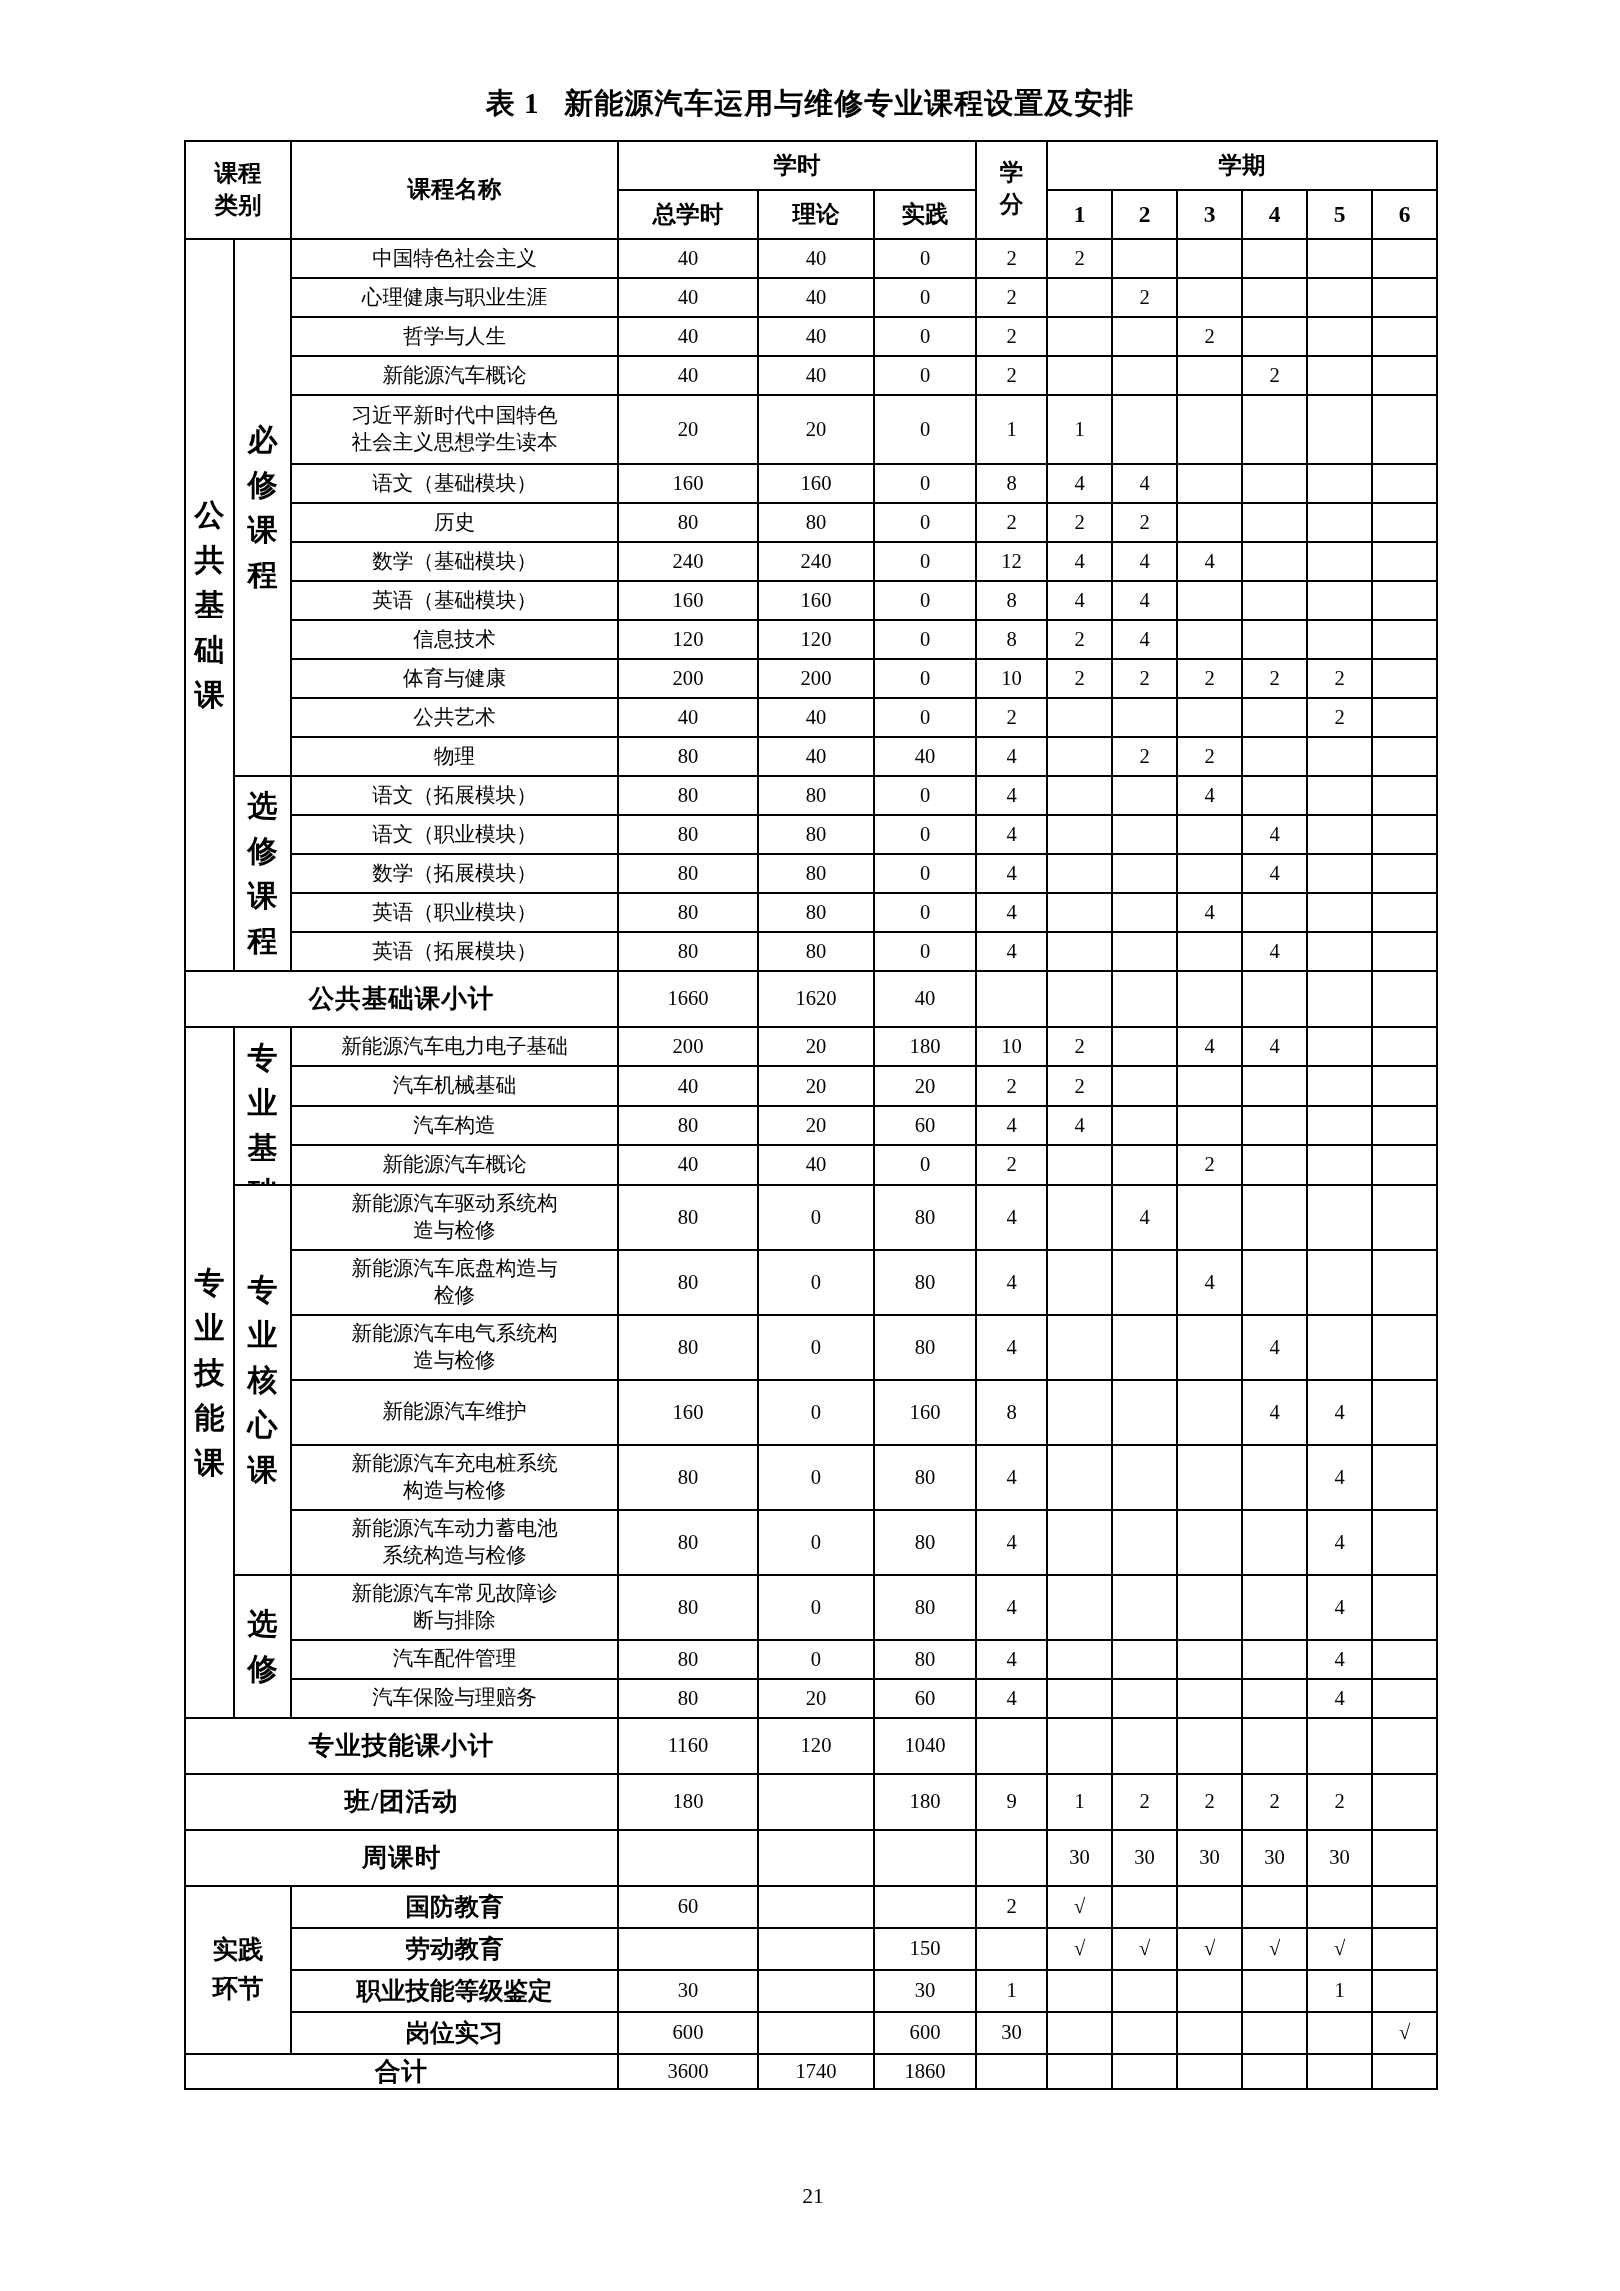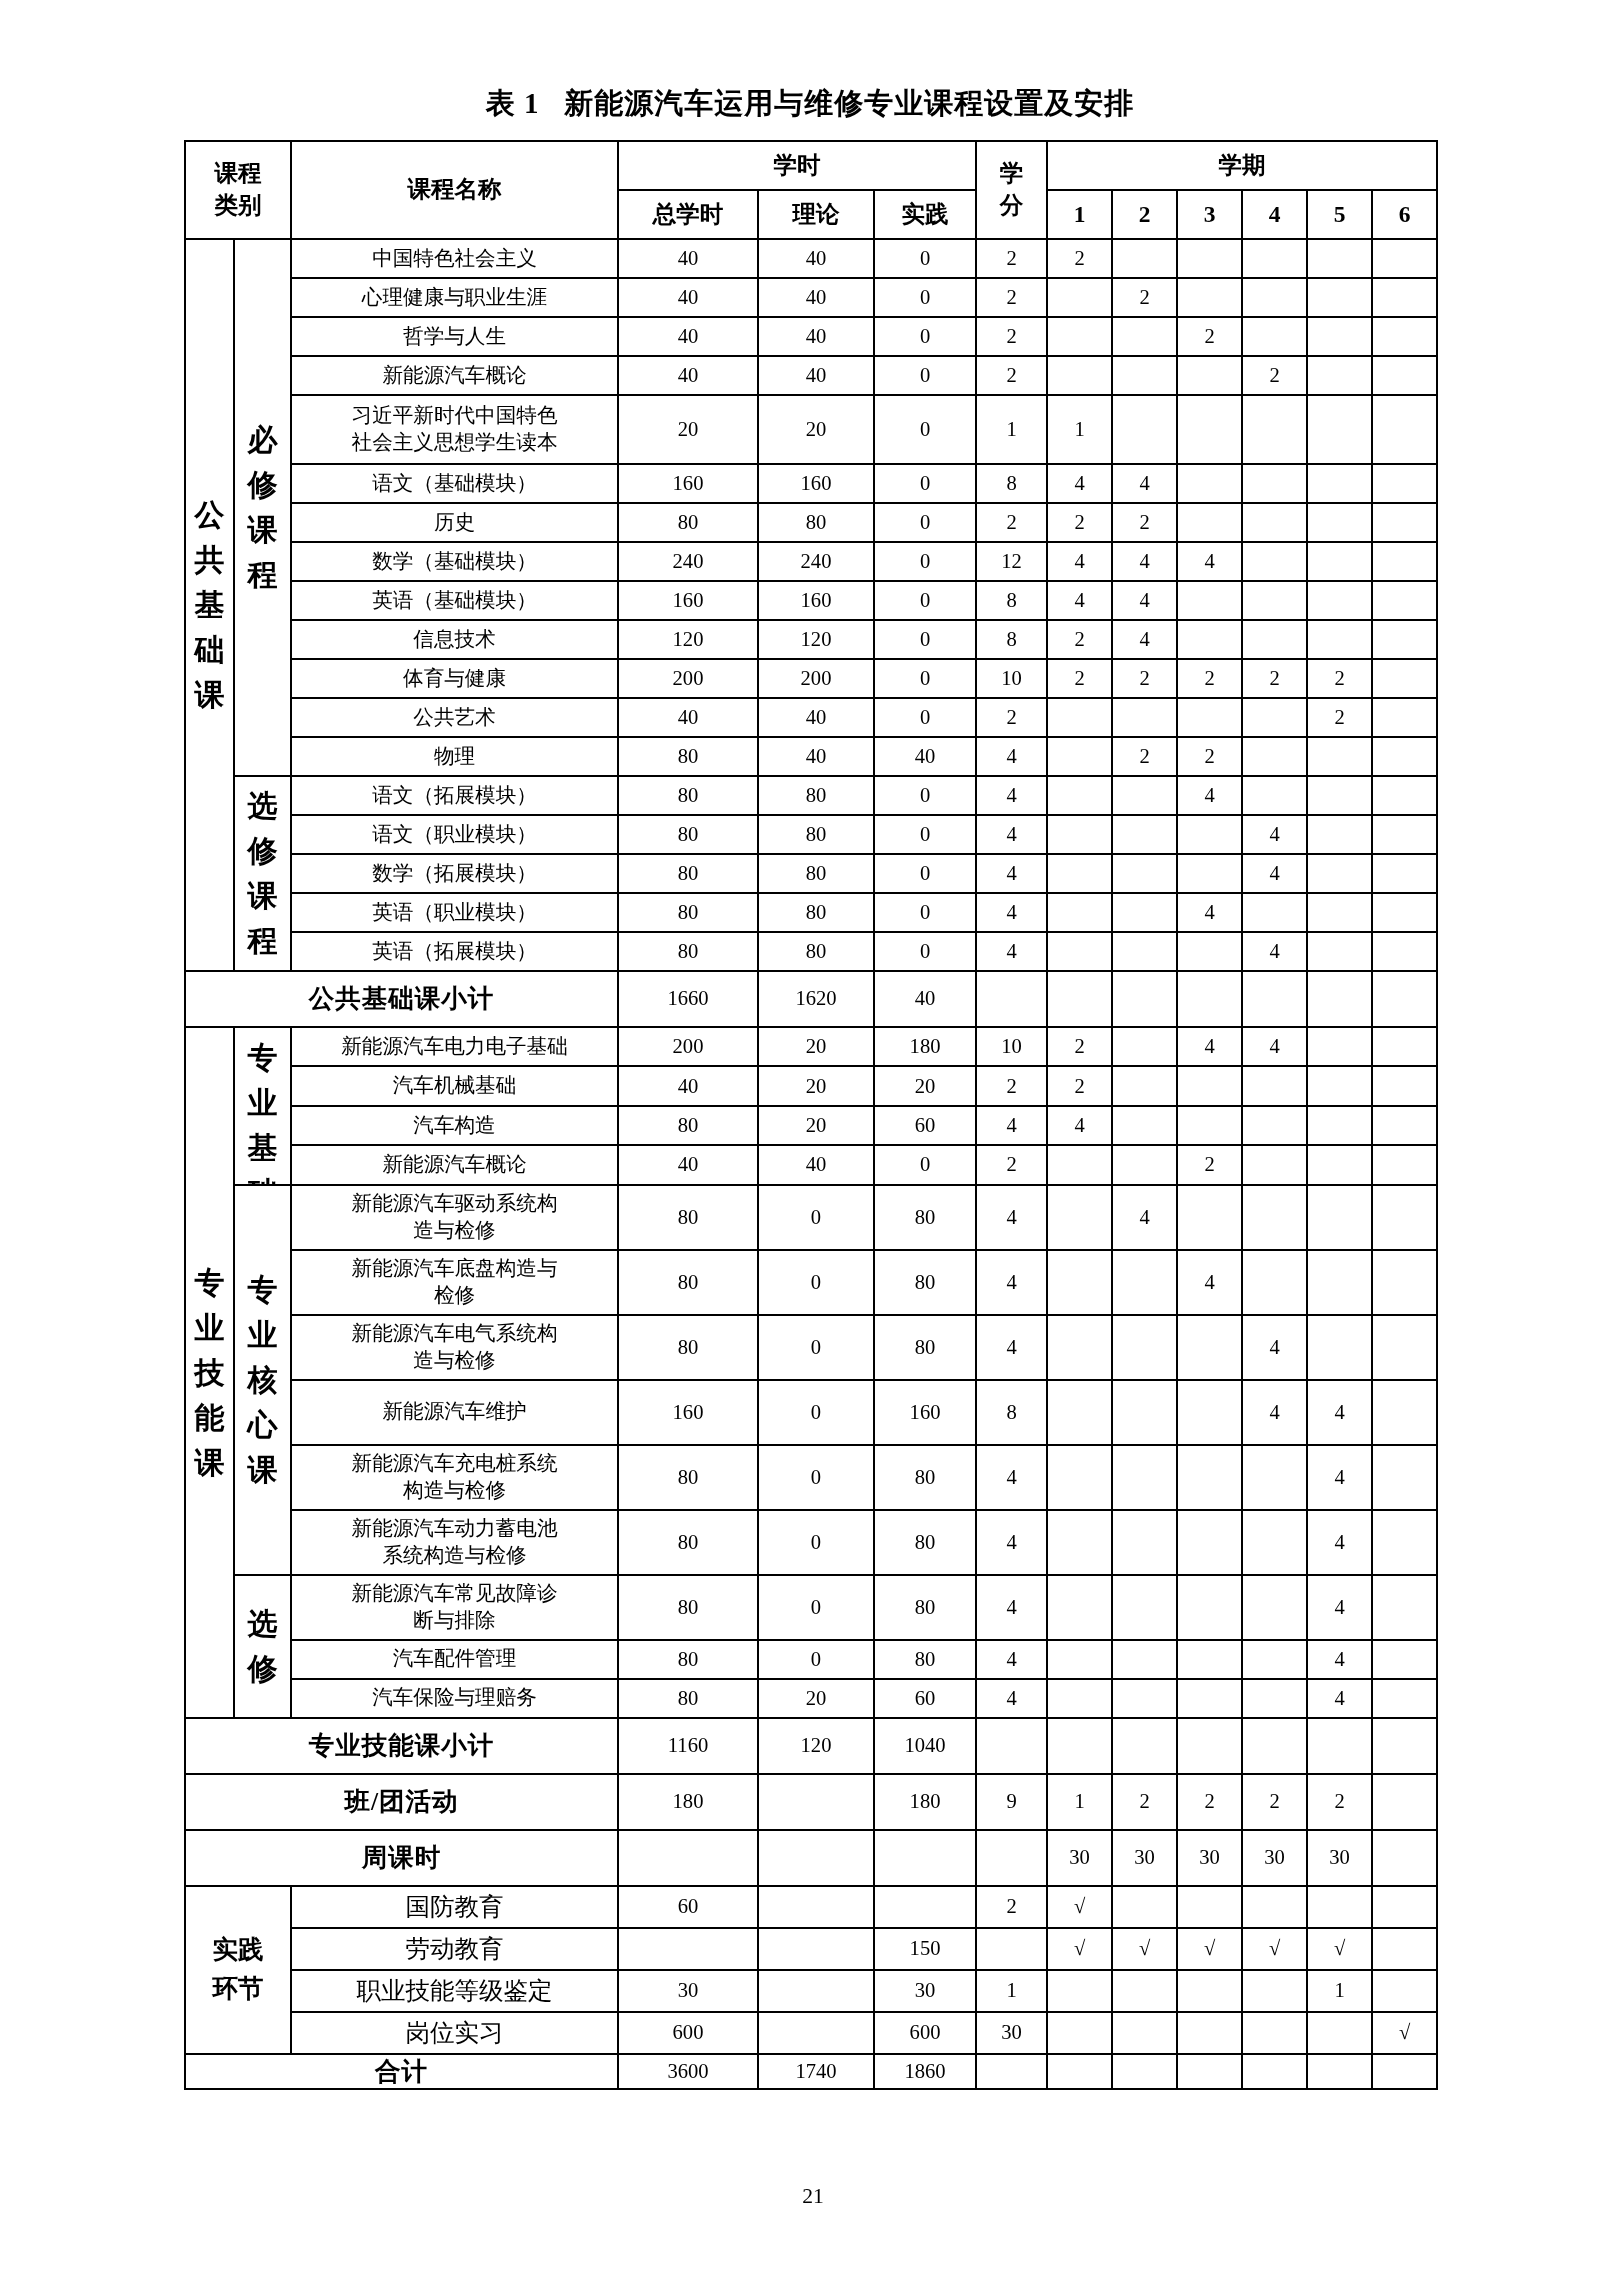--- a/index.html
+++ b/index.html
@@ -33,23 +33,23 @@
     width:1.25em;margin:4px auto;word-break:break-all;
     font-weight:bold;font-size:30px;line-height:1.5;
   }
   td.cliptop{vertical-align:top;padding-top:2.9px;}
   .clipbox{height:153px;overflow:hidden;}
   .plabel{
     width:2.5em;margin:0 auto;word-break:break-all;
     font-weight:bold;font-size:25.5px;line-height:1.5;
   }
   .sum{font-weight:bold;font-size:25.5px;letter-spacing:1px;}
-  .pname{font-weight:normal;font-size:24.5px;margin-left:40px;}
+  .pname{font-weight:bold;font-size:24.5px;margin-left:40px;}
   .w2{display:inline-block;width:2.3em;word-break:break-all;line-height:1.35;vertical-align:middle;}
-  .w1{display:inline-block;width:1.15em;word-break:break-all;line-height:1.35;vertical-align:middle;}
+  .w1{display:inline-block;width:1.15em;word-break:break-all;line-height:1.35;vertical-align:middle;font-family:Liberation Mono, monospace;}
   tr.sep td{border-top:2.9px solid #000;}
   tr.sepb th,tr.sepb td{border-bottom:2.9px solid #000;}
   .pagenum{position:absolute;left:6px;right:0;top:2184px;text-align:center;font-size:21.6px;}
 </style>
 </head>
 <body>
 
 <div class="title">表 1   新能源汽车运用与维修专业课程设置及安排</div>
 
 <table class="curr">

